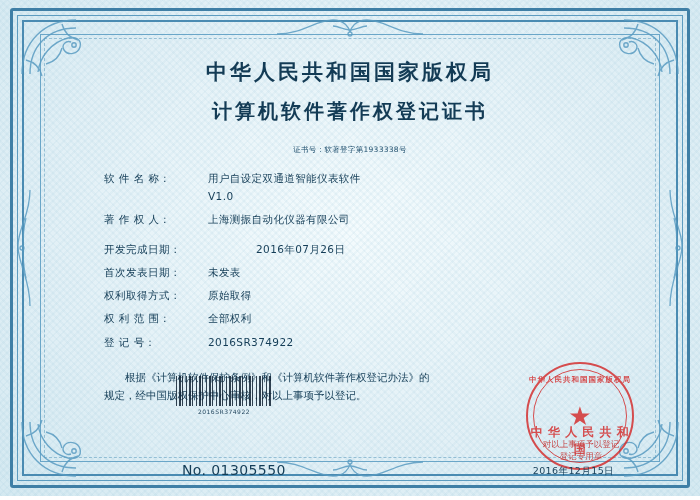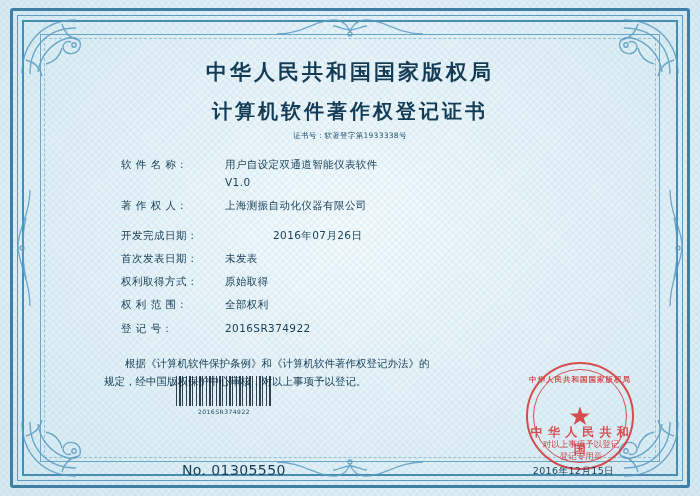--- a/index.html
+++ b/index.html
@@ -101,38 +101,37 @@
     font-size: 20px;
     font-weight: bold;
     letter-spacing: 3px;
     color: #133b55;
     margin-top: 12px;
   }
   .cert-no {
     text-align: center;
     font-size: 7.5px;
     color: #21506e;
-    margin-top: 6px;
+    margin-top: 20px;
     letter-spacing: 0.3px;
   }
 
   
   .fields {
     margin-top: 16px;
     padding-left: 46px;
     padding-right: 20px;
   }
   .row {
     display: flex;
     align-items: flex-start;
     margin-bottom: 8px;
     font-size: 10.5px;
     color: #143d57;
     line-height: 1.45;
-    margin-left: 17px;
   }
   .row .label {
     width: 104px;
     flex: 0 0 104px;
     letter-spacing: 0.5px;
     white-space: nowrap;
   }
   .row .value {
     flex: 1;
     letter-spacing: 0.4px;

